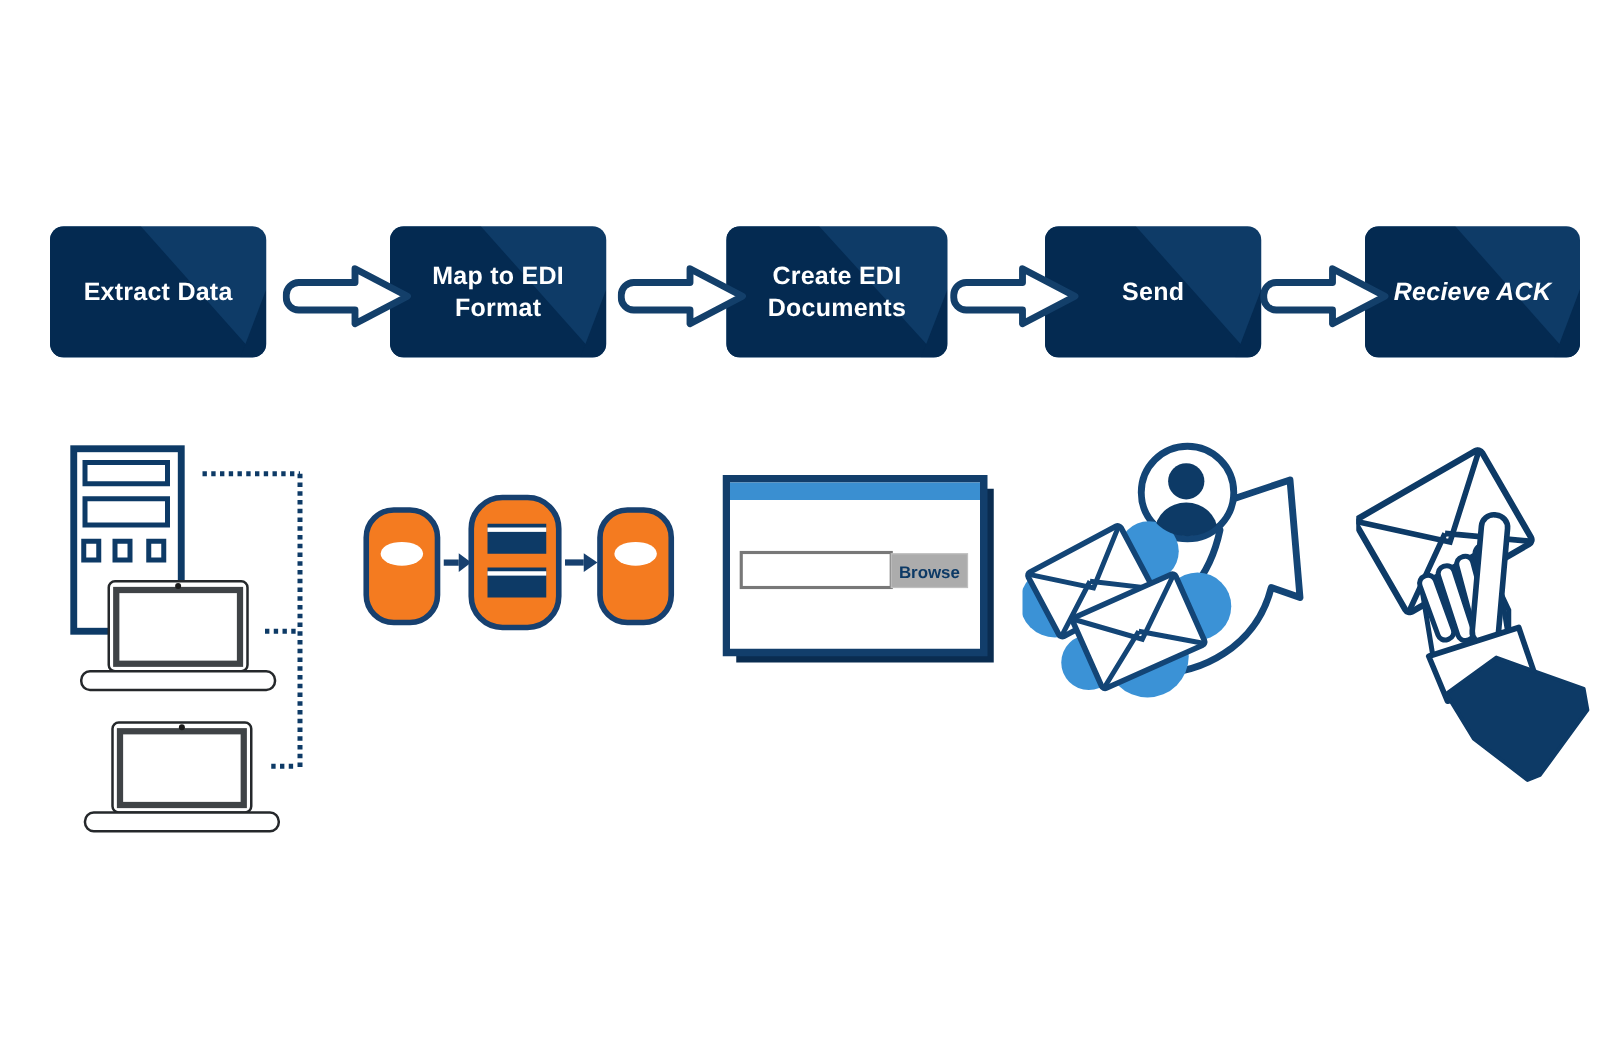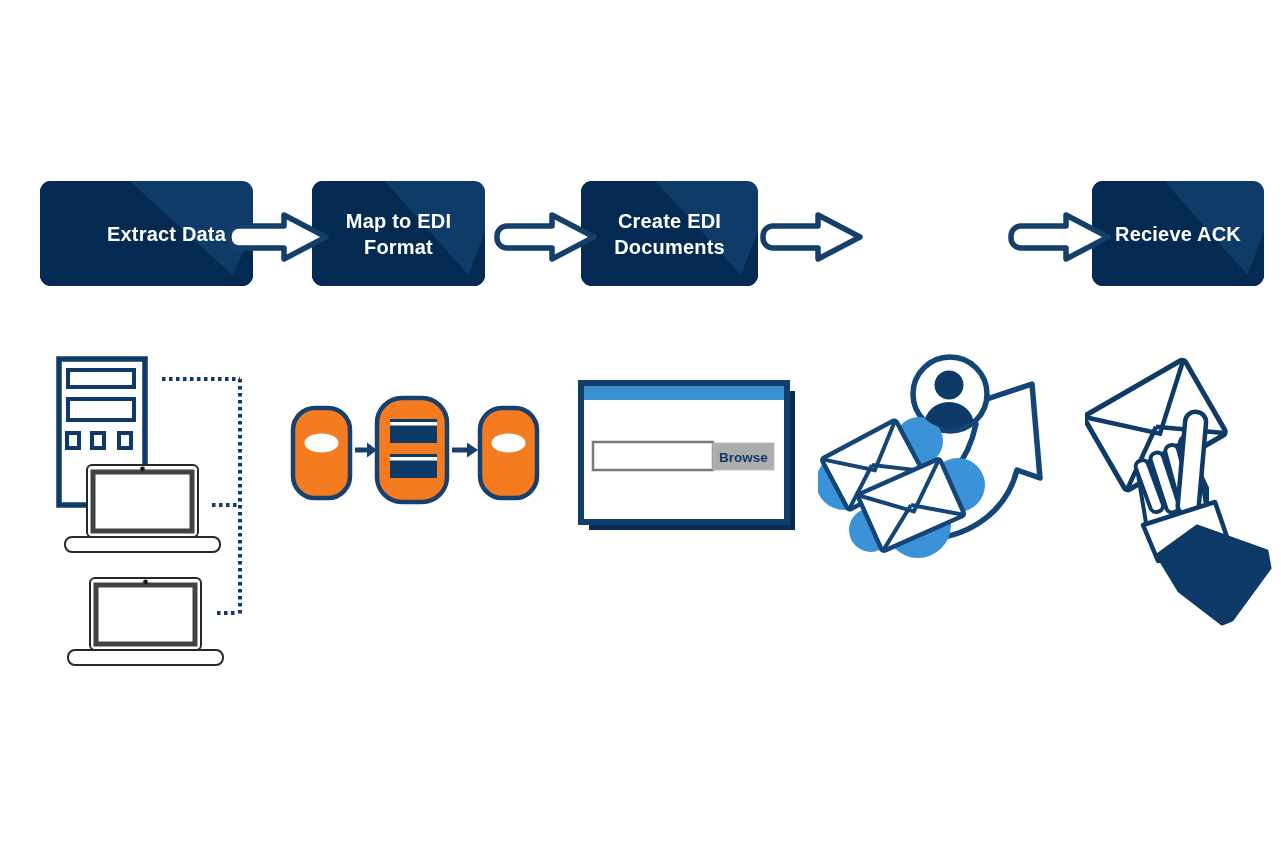--- a/index.html
+++ b/index.html
@@ -26,30 +26,33 @@
     line-height:1.3;padding:0 14px;letter-spacing:.2px;
   }
   .flow-arrow{position:absolute;top:205px;z-index:5;}
   .icon-svg{position:absolute;}
 </style>
 </head>
 <body>
 
 <div class="canvas">
 
-  <div class="step-box" style="left:40px;width:173px;padding-left:40px;">
+  <div class="step-box" style="left:40px;width:173px;">
     <span class="step-label">Extract Data</span>
   </div>
   <div class="step-box" style="left:581px;width:177px;">
     <span class="step-label">Create EDI Documents</span>
   </div>
   <div class="step-box" style="left:312px;width:173px;">
     <span class="step-label">Map to EDI Format</span>
   </div>
-  <div class="step-box" style="left:1092px;width:172px;">
+  <div class="step-box" style="left:836px;width:173px;">
+    <span class="step-label">Send</span>
+  </div>
+  <div class="step-box" style="left:1092px;width:172px;font-style:italic;">
     <span class="step-label">Recieve ACK</span>
   </div>
 
   <svg class="flow-arrow" style="left:226px;" width="104" height="64" viewBox="0 0 104 64">
     <path d="M13,21 H58 V10 L100,32 L58,54 V43 H13 A10,10 0 0 1 3,33 V31 A10,10 0 0 1 13,21 Z" fill="#ffffff" stroke="#133F6A" stroke-width="5.5" stroke-linejoin="round"></path>
   </svg>
   <svg class="flow-arrow" style="left:494px;" width="104" height="64" viewBox="0 0 104 64">
     <path d="M13,21 H58 V10 L100,32 L58,54 V43 H13 A10,10 0 0 1 3,33 V31 A10,10 0 0 1 13,21 Z" fill="#ffffff" stroke="#133F6A" stroke-width="5.5" stroke-linejoin="round"></path>
   </svg>
   <svg class="flow-arrow" style="left:760px;" width="104" height="64" viewBox="0 0 104 64">

